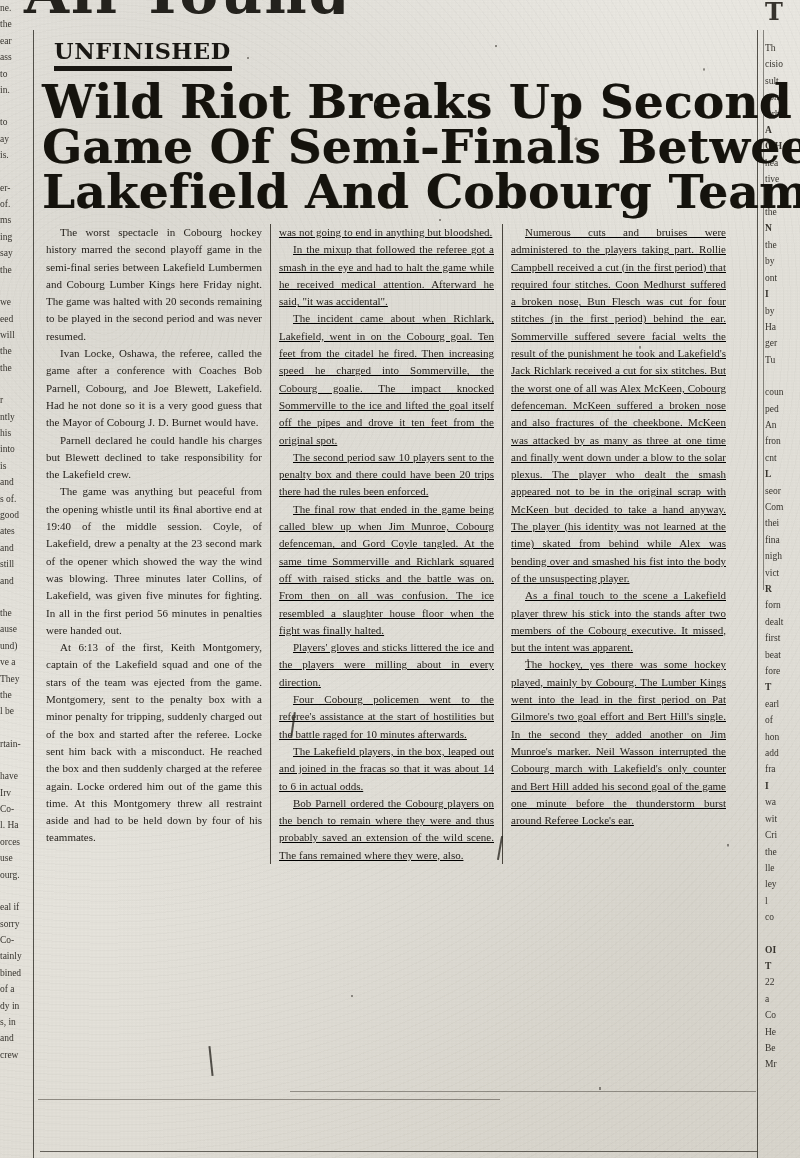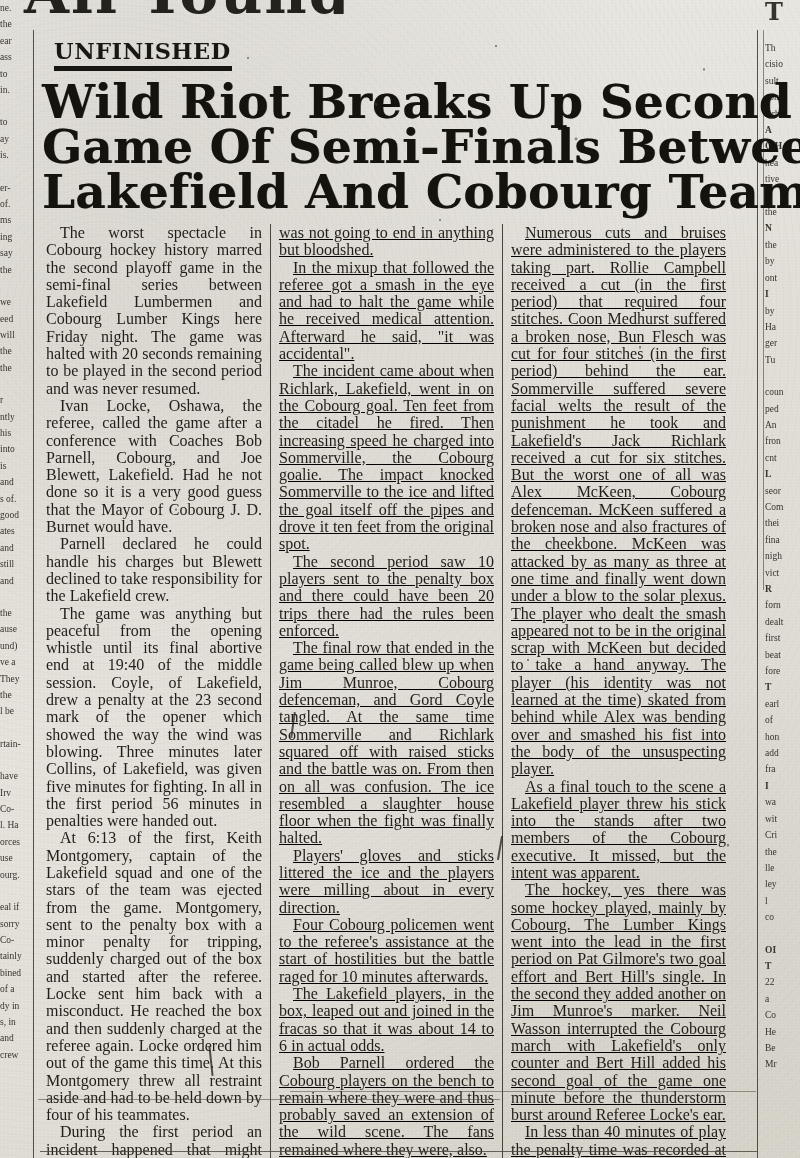--- a/index.html
+++ b/index.html
@@ -171,21 +171,21 @@
   .col {
     width: 232px;
     padding: 0 8px;
     box-sizing: border-box;
     position: relative;
   }
   .col + .col { border-left: 1px solid #4a463e; text-decoration: underline; }
   .col p {
     margin: 0;
     font-family: "Liberation Serif", serif;
-    font-size: 16px;
+    font-size: 11px;
     line-height: 17.3px;
     color: #231f1a;
     text-align: justify;
     text-indent: 14px;
     hyphens: manual;
     word-spacing: 0.2px;
   }
   .col p.cont { text-indent: 0; }
   .col p + p { margin-top: 0px; }
 
@@ -386,40 +386,38 @@
     </div>
 
     <div id="cols">
 
       <div class="col" id="col1">
         <p>The worst spectacle in Cobourg hockey history marred the second playoff game in the semi-final series between Lakefield Lumbermen and Cobourg Lumber Kings here Friday night. The game was halted with 20 seconds remaining to be played in the second period and was never resumed.</p>
         <p>Ivan Locke, Oshawa, the referee, called the game after a conference with Coaches Bob Parnell, Cobourg, and Joe Blewett, Lakefield. Had he not done so it is a very good guess that the Mayor of Cobourg J. D. Burnet would have.</p>
         <p>Parnell declared he could handle his charges but Blewett declined to take responsibility for the Lakefield crew.</p>
         <p>The game was anything but peaceful from the opening whistle until its final abortive end at 19:40 of the middle session. Coyle, of Lakefield, drew a penalty at the 23 second mark of the opener which showed the way the wind was blowing. Three minutes later Collins, of Lakefield, was given five minutes for fighting. In all in the first period 56 minutes in penalties were handed out.</p>
         <p>At 6:13 of the first, Keith Montgomery, captain of the Lakefield squad and one of the stars of the team was ejected from the game. Montgomery, sent to the penalty box with a minor penalty for tripping, suddenly charged out of the box and started after the referee. Locke sent him back with a misconduct. He reached the box and then suddenly charged at the referee again. Locke ordered him out of the game this time. At this Montgomery threw all restraint aside and had to be held down by four of his teammates.</p>
-        <p>During the first period an incident happened that might have indicated that the game</p>
       </div>
 
       <div class="col" id="col2">
         <p class="cont">was not going to end in anything but bloodshed.</p>
         <p>In the mixup that followed the referee got a smash in the eye and had to halt the game while he received medical attention. Afterward he said, "it was accidental".</p>
         <p>The incident came about when Richlark, Lakefield, went in on the Cobourg goal. Ten feet from the citadel he fired. Then increasing speed he charged into Sommerville, the Cobourg goalie. The impact knocked Sommerville to the ice and lifted the goal itself off the pipes and drove it ten feet from the original spot.</p>
         <p>The second period saw 10 players sent to the penalty box and there could have been 20 trips there had the rules been enforced.</p>
         <p>The final row that ended in the game being called blew up when Jim Munroe, Cobourg defenceman, and Gord Coyle tangled. At the same time Sommerville and Richlark squared off with raised sticks and the battle was on. From then on all was confusion. The ice resembled a slaughter house floor when the fight was finally halted.</p>
         <p>Players' gloves and sticks littered the ice and the players were milling about in every direction.</p>
         <p>Four Cobourg policemen went to the referee's assistance at the start of hostilities but the battle raged for 10 minutes afterwards.</p>
         <p>The Lakefield players, in the box, leaped out and joined in the fracas so that it was about 14 to 6 in actual odds.</p>
         <p>Bob Parnell ordered the Cobourg players on the bench to remain where they were and thus probably saved an extension of the wild scene. The fans remained where they were, also.</p>
       </div>
 
       <div class="col" id="col3">
         <p>Numerous cuts and bruises were administered to the players taking part. Rollie Campbell received a cut (in the first period) that required four stitches. Coon Medhurst suffered a broken nose, Bun Flesch was cut for four stitches (in the first period) behind the ear. Sommerville suffered severe facial welts the result of the punishment he took and Lakefield's Jack Richlark received a cut for six stitches. But the worst one of all was Alex McKeen, Cobourg defenceman. McKeen suffered a broken nose and also fractures of the cheekbone. McKeen was attacked by as many as three at one time and finally went down under a blow to the solar plexus. The player who dealt the smash appeared not to be in the original scrap with McKeen but decided to take a hand anyway. The player (his identity was not learned at the time) skated from behind while Alex was bending over and smashed his fist into the body of the unsuspecting player.</p>
         <p>As a final touch to the scene a Lakefield player threw his stick into the stands after two members of the Cobourg executive. It missed, but the intent was apparent.</p>
         <p>The hockey, yes there was some hockey played, mainly by Cobourg. The Lumber Kings went into the lead in the first period on Pat Gilmore's two goal effort and Bert Hill's single. In the second they added another on Jim Munroe's marker. Neil Wasson interrupted the Cobourg march with Lakefield's only counter and Bert Hill added his second goal of the game one minute before the thunderstorm burst around Referee Locke's ear.</p>
-        <p>In less than 40 minutes of play the penalty time was recorded at 79 minutes.</p>
       </div>
 
     </div>
 
     <div class="penmark" style="left:258px; top:676px; height:26px; transform:rotate(8deg);"></div>
     <div class="penmark" style="left:176px; top:1010px; height:30px; transform:rotate(-6deg);"></div>
     <div class="penmark" style="left:465px; top:800px; height:24px; transform:rotate(10deg);"></div>
   </div>
 
   <div id="bottom-rule"></div>

